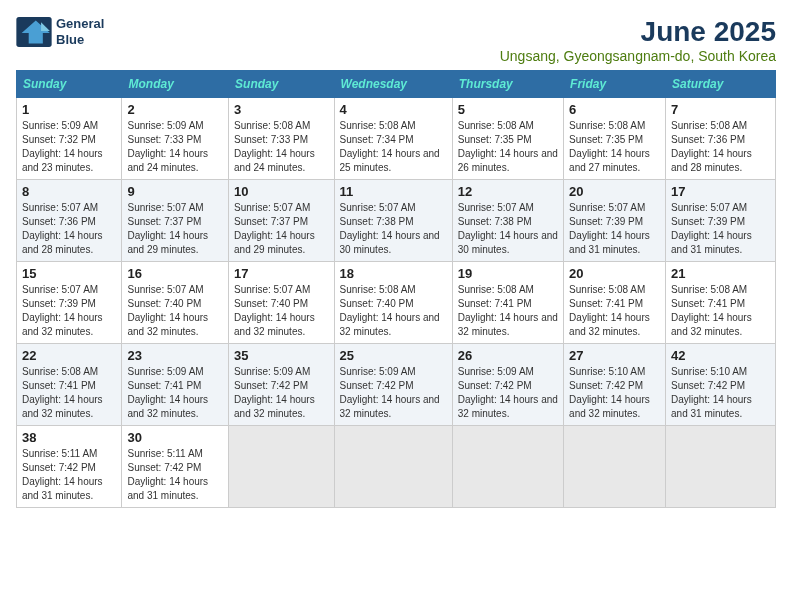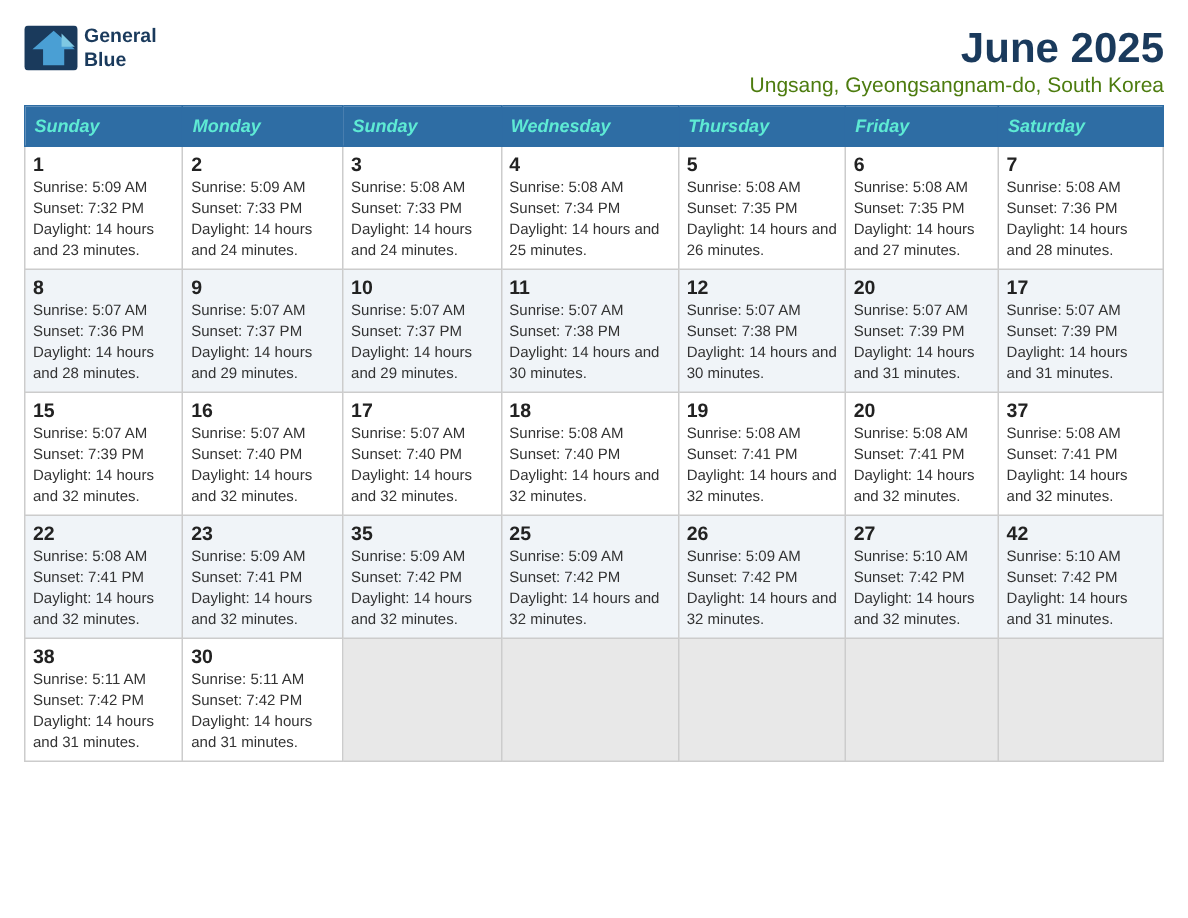--- a/index.html
+++ b/index.html
@@ -157,21 +157,21 @@
         <td><span class="day-num">16</span>
 <span class="day-info">Sunrise: 5:07 AM<br>Sunset: 7:40 PM<br>Daylight: 14 hours and 32 minutes.</span></td>
         <td><span class="day-num">17</span>
 <span class="day-info">Sunrise: 5:07 AM<br>Sunset: 7:40 PM<br>Daylight: 14 hours and 32 minutes.</span></td>
         <td><span class="day-num">18</span>
 <span class="day-info">Sunrise: 5:08 AM<br>Sunset: 7:40 PM<br>Daylight: 14 hours and 32 minutes.</span></td>
         <td><span class="day-num">19</span>
 <span class="day-info">Sunrise: 5:08 AM<br>Sunset: 7:41 PM<br>Daylight: 14 hours and 32 minutes.</span></td>
         <td><span class="day-num">20</span>
 <span class="day-info">Sunrise: 5:08 AM<br>Sunset: 7:41 PM<br>Daylight: 14 hours and 32 minutes.</span></td>
-        <td><span class="day-num">37</span>
+        <td><span class="day-num">21</span>
 <span class="day-info">Sunrise: 5:08 AM<br>Sunset: 7:41 PM<br>Daylight: 14 hours and 32 minutes.</span></td>
       </tr>
       <tr>
         <td><span class="day-num">22</span>
 <span class="day-info">Sunrise: 5:08 AM<br>Sunset: 7:41 PM<br>Daylight: 14 hours and 32 minutes.</span></td>
         <td><span class="day-num">23</span>
 <span class="day-info">Sunrise: 5:09 AM<br>Sunset: 7:41 PM<br>Daylight: 14 hours and 32 minutes.</span></td>
         <td><span class="day-num">35</span>
 <span class="day-info">Sunrise: 5:09 AM<br>Sunset: 7:42 PM<br>Daylight: 14 hours and 32 minutes.</span></td>
         <td><span class="day-num">25</span>

